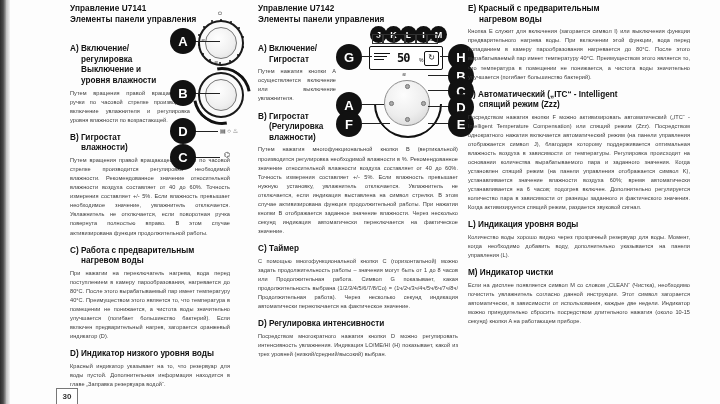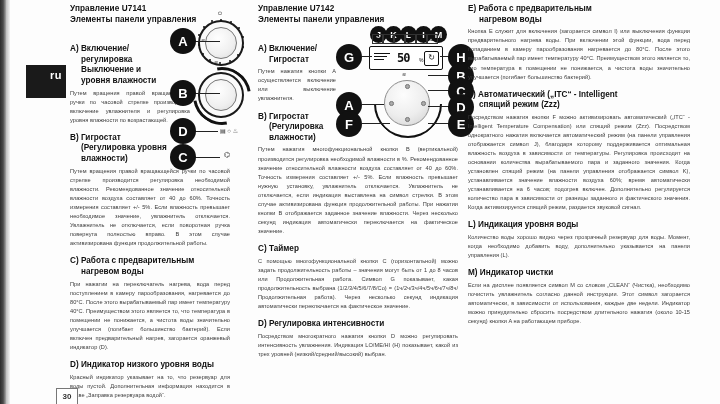--- a/index.html
+++ b/index.html
@@ -289,43 +289,39 @@
   }
 </style>
 </head>
 <body>
 
 <div id="scan">
 
   <div class="binding"></div>
   <div class="binding2"></div>
 
-  <div class="lang-tab">
-    <span>ru</span>
-  </div>
 
   <div class="col" id="col-left">
     <h2 class="coltitle">
       <span>Управление U7141</span><br>
       <span>Элементы панели управления</span>
     </h2>
 
     <div class="spacer-md"></div>
 
     <h3 class="sect">
       <span>A) Включение/</span>
       <span class="hang">регулировка</span>
       <span class="hang">Выключение и</span>
       <span class="hang">уровня влажности</span>
     </h3>
     <p class="body narrow">Путем вращения правой вращающейся ручки по часовой стрелке производится включение увлажнителя и регулировка уровня влажности по возрастающей.</p>
 
     <h3 class="sect">
       <span>B) Гигростат</span>
-      <span class="hang">(Регулировка уровня</span>
       <span class="hang">влажности)</span>
     </h3>
     <p class="body">Путем вращения правой вращающейся ручки по часовой стрелке производится регулировка необходимой влажности. Рекомендованное значение относительной влажности воздуха составляет от 40 до 60%. Точность измерения составляет +/- 5%. Если влажность превышает необходимое значение, увлажнитель отключается. Увлажнитель не отключается, если поворотная ручка повернута полностью вправо. В этом случае активизирована функция продолжительной работы.</p>
 
     <h3 class="sect">
       <span>C) Работа с предварительным</span>
       <span class="hang">нагревом воды</span>
     </h3>
     <p class="body">При нажатии на переключатель нагрева, вода перед поступлением в камеру парообразования, нагревается до 80°C. После этого вырабатываемый пар имеет температуру 40°C. Преимуществом этого является то, что температура в помещении не понижается, а чистота воды значительно улучшается (погибает большинство бактерий). Если включен предварительный нагрев, загорается оранжевый индикатор (D).</p>
 
@@ -504,21 +500,21 @@
 
       <div class="leader" style="left:80px; top:97px; width:22px;"></div>
       <div class="lbl" style="left:100px; top:85px;">
         <span>E</span>
       </div>
     </div>
   </div>
 
   <div class="col" id="col-right">
     <h3 class="sect" style="margin-top:0;">
-      <span>E) Работа с предварительным</span>
+      <span>E) Красный с предварительным</span>
       <span class="hang">нагревом воды</span>
     </h3>
     <p class="body">Кнопка E служит для включения (загорается символ I) или выключения функции предварительного нагрева воды. При включении этой функции, вода перед попаданием в камеру парообразования нагревается до 80°C. После этого вырабатываемый пар имеет температуру 40°C. Преимуществом этого является то, что температура в помещении не понижается, а чистота воды значительно улучшается (погибает большинство бактерий).</p>
 
     <h3 class="sect">
       <span>F) Автоматический („ITC“ - Intelligent</span>
       <span class="hang">спящий режим (Zzz)</span>
     </h3>
     <p class="body">Посредством нажатия кнопки F можно активизировать автоматический („ITC“ - Intelligent Temperature Compensation) или спящий режим (Zzz). Посредством однократного нажатия включается автоматический режим (на панели управления отображается символ J), благодаря которому поддерживается оптимальная влажность воздуха в зависимости от температуры. Регулировка происходит на основании количества вырабатываемого пара и заданного значения. Когда установлен спящий режим (на панели управления отображается символ K), устанавливается значение влажности воздуха 60%; время автоматически устанавливается на 6 часов; подогрев включен. Дополнительно регулируется количество пара в зависимости от разницы заданного и фактического значения. Когда активизируется спящий режим, раздается звуковой сигнал.</p>
 

